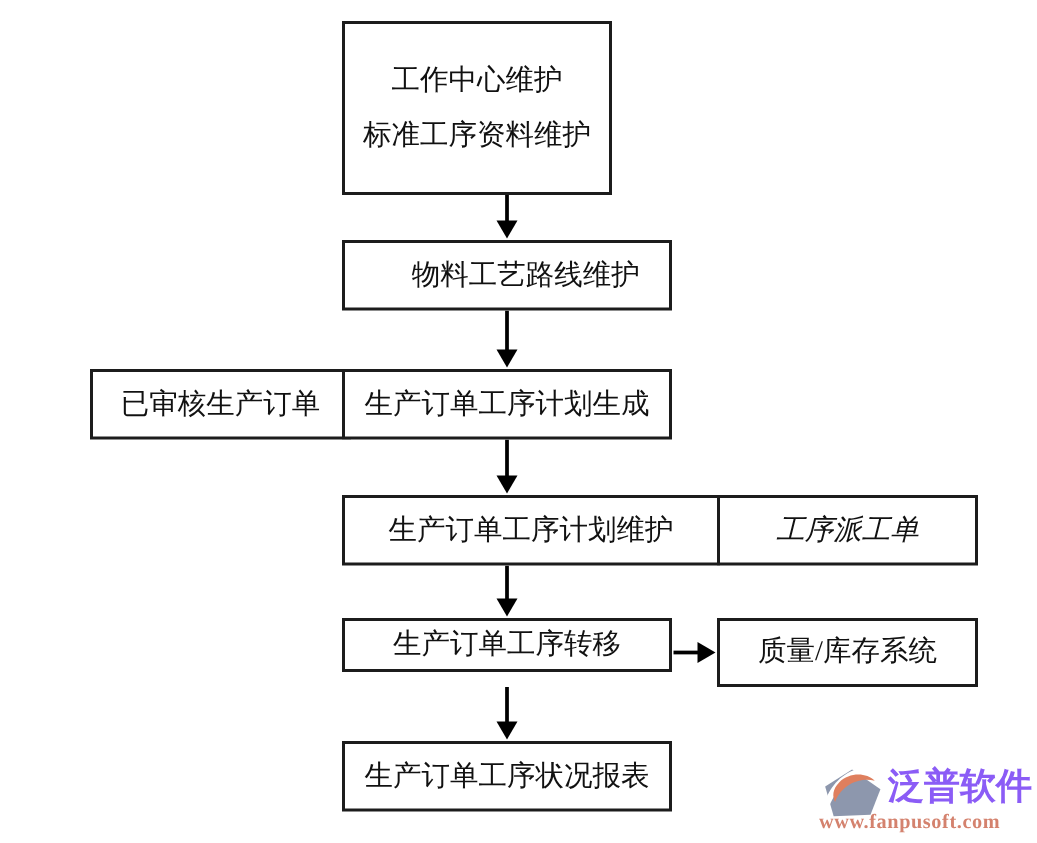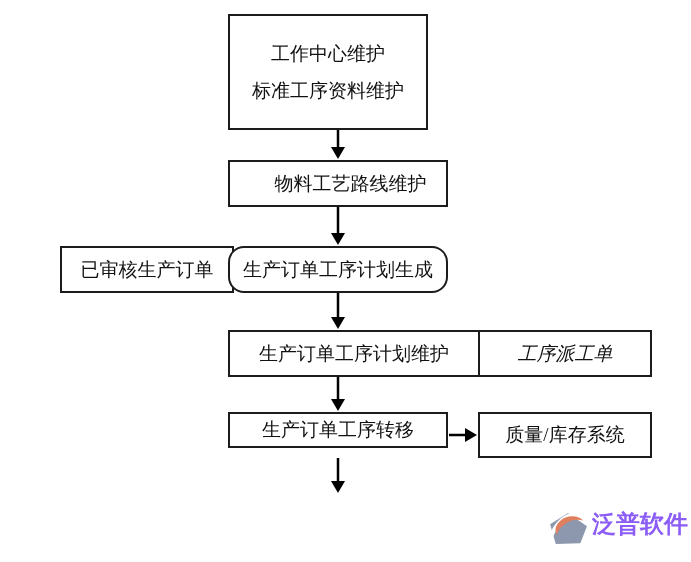--- a/index.html
+++ b/index.html
@@ -21,24 +21,24 @@
     align-items: center;
     justify-content: center;
     text-align: center;
     font-size: 19px;
     line-height: 1.15;
   }
   .node.multiline {
     flex-direction: column;
     gap: 15px;
   }
-  #node-master-data  { left: 228px; top: 14px;  width: 200px; height: 116px; }
+  #node-master-data  { left: 228px; top: 14px;  width: 180px; height: 116px; }
   #node-routing      { left: 228px; top: 160px; width: 220px; height: 47px; padding-left: 25px; }
   #node-approved     { left: 25px;  top: 246px; width: 174px; height: 47px; margin-left: 35px; }
-  #node-plan-gen     { left: 228px; top: 246px; width: 220px; height: 47px; border-radius: 16px; }
+  #node-plan-gen     { left: 228px; top: 246px; width: 220px; height: 47px; }
   #node-plan-maint   { left: 228px; top: 330px; width: 252px; height: 47px; }
   #node-dispatch     { left: 478px; top: 330px; width: 174px; height: 47px; font-style: italic; }
   #node-transfer     { left: 228px; top: 412px; width: 220px; height: 36px; }
   #node-quality      { left: 478px; top: 412px; width: 174px; height: 46px; }
   #node-report       { left: 228px; top: 494px; width: 220px; height: 47px; }
 
   .arrows {
     position: absolute;
     left: 0; top: 0;
     width: 691px; height: 562px;
@@ -146,23 +146,27 @@
   </div>
 
   <div class="node" id="node-transfer">
     <span>生产订单工序转移</span>
   </div>
 
   <div class="node" id="node-quality">
     <span>质量/库存系统</span>
   </div>
 
+  <div class="node" id="node-report">
+    <span>生产订单工序状况报表</span>
+  </div>
 
   <div class="watermark">
     <svg class="logo-icon" width="42" height="34" viewBox="0 0 44 36" xmlns="http://www.w3.org/2000/svg">
       <path d="M21 1 L41 15 L34 33 L8 34 L2 13 Z" fill="#8d97ad"></path>
       <path d="M5 27 C10 13 24 4 40 7 L28 0 C16 2 7 11 3 21 Z" fill="#ffffff"></path>
       <path d="M9 24 C13 13 25 6 37 9 C31 3 19 3 12 10 C7 15 7 20 9 24 Z" fill="#df7f5e"></path>
     </svg>
     <span class="brand">泛普软件</span>
+    <span class="url">www.fanpusoft.com</span>
   </div>
 
 </div>
 
 </body></html>

